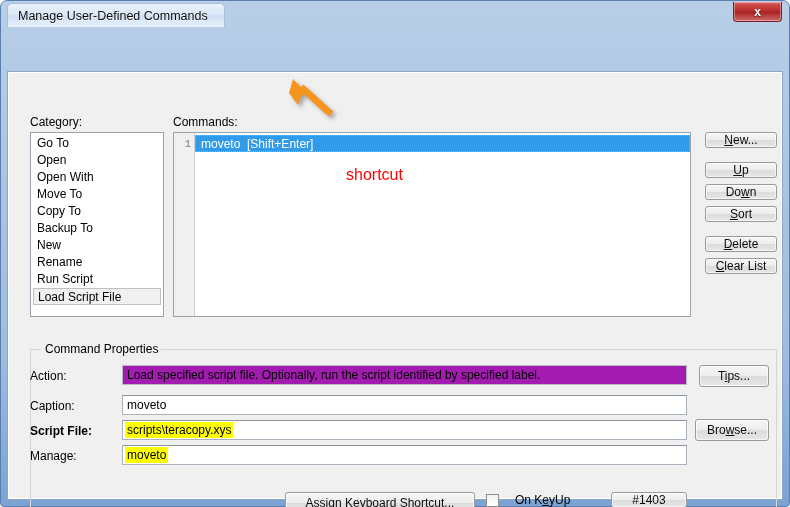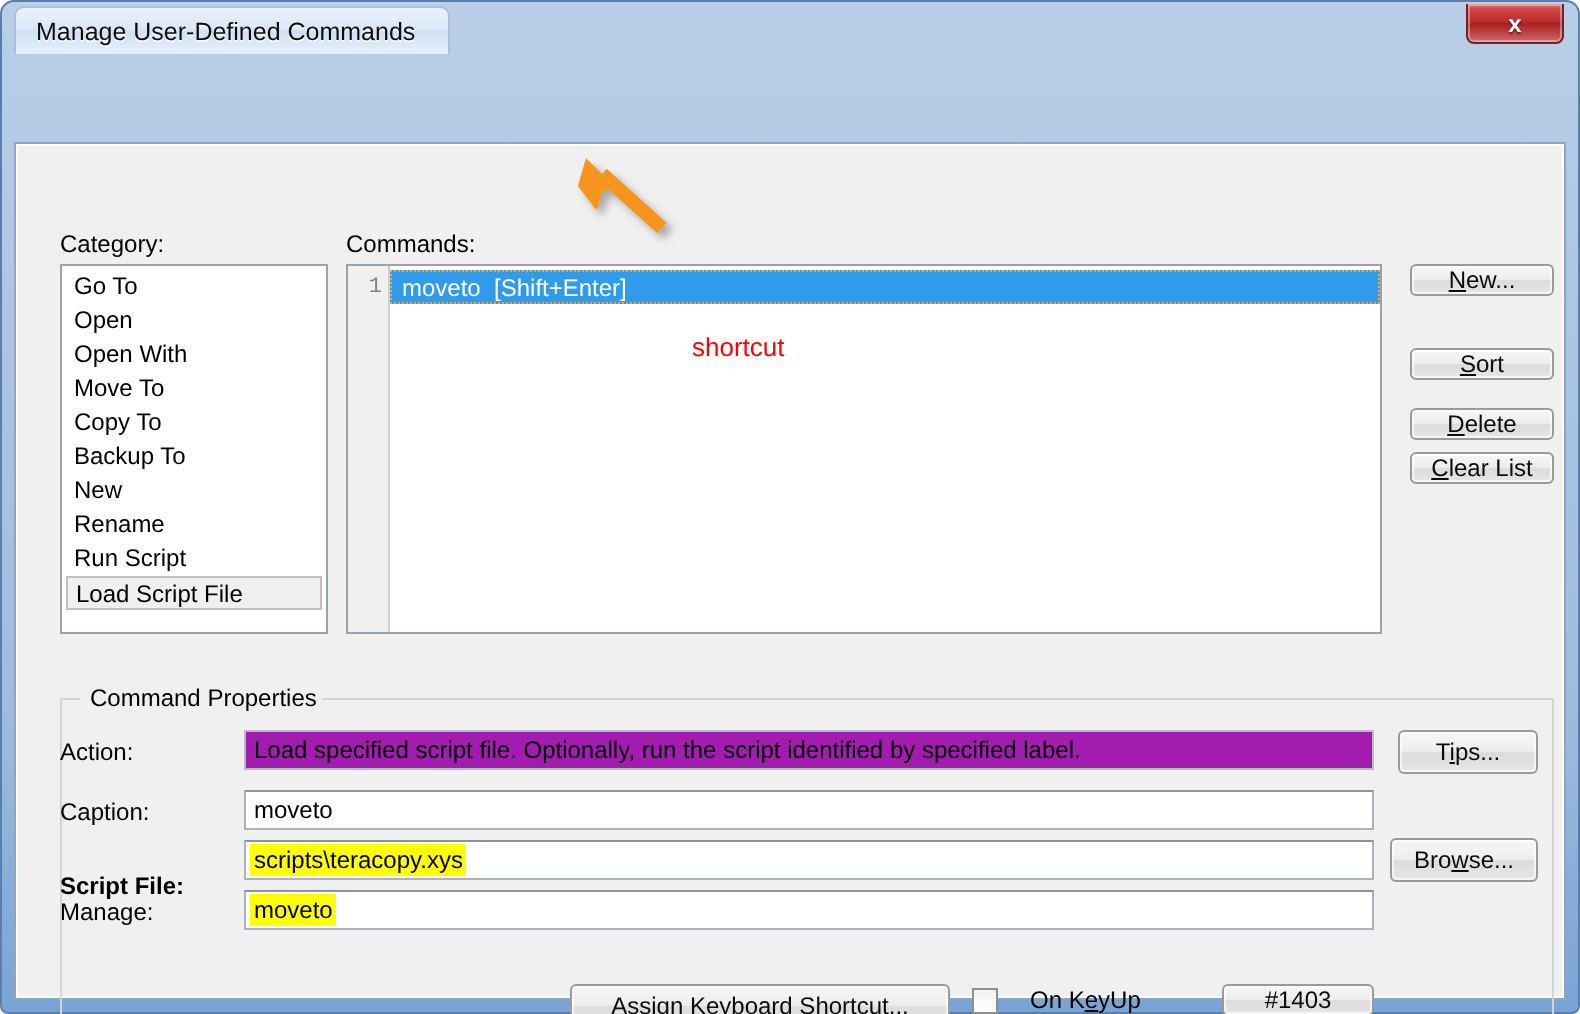--- a/index.html
+++ b/index.html
@@ -153,21 +153,21 @@
   .hl{background:#ffff00;padding:1px 2px;margin-left:-2px;}
 
   
   #sep{position:absolute;left:0;top:455px;width:100%;height:1px;background:#dfdfdf;}
   #ok-btn{position:absolute;left:602px;top:462px;width:75px;height:23px;}
   #cancel-btn{position:absolute;left:684px;top:462px;width:75px;height:23px;}
 
   
   #annot{position:absolute;left:0;top:0;width:790px;height:507px;pointer-events:none;}
   #shortcut-text{
-    position:absolute;left:345px;top:165px;color:#ff0000;font-size:13px;
+    position:absolute;left:345px;top:165px;color:#ff0000;font-size:16px;
   }
 </style>
 </head>
 <body>
 
 <div id="window">
 
   <div id="titlebar">
     <div id="title-tab">
       <span id="title-text">Manage User-Defined Commands</span>
@@ -198,21 +198,27 @@
         <div class="cmd-num">1</div>
         <div class="cmd-text">moveto  [Shift+Enter]</div>
       </div>
     </div>
 
     <div id="side-btns">
       <div class="btn">
           <span><u>N</u>ew...</span>
         </div>
       <div class="gap-lg"></div>
+      <div class="btn">
+          <span><u>U</u>p</span>
+        </div>
       <div class="gap-sm"></div>
+      <div class="btn">
+          <span>Do<u>w</u>n</span>
+        </div>
       <div class="gap-sm"></div>
       <div class="btn">
           <span><u>S</u>ort</span>
         </div>
       <div class="gap-lg"></div>
       <div class="btn">
           <span><u>D</u>elete</span>
         </div>
       <div class="gap-sm"></div>
       <div class="btn">
@@ -229,21 +235,21 @@
     <div class="field readonly" style="position:absolute;left:114px;top:293px;width:565px;height:20px;">Load specified script file. Optionally, run the script identified by specified label.</div>
     <div class="btn" style="position:absolute;left:691px;top:293px;width:70px;height:22px;">
       <span>T<u>i</u>ps...</span>
     </div>
 
     <div class="row-label" style="left:22px;top:327px;width:86px;">Caption:</div>
     <div class="field" style="position:absolute;left:114px;top:323px;width:565px;height:20px;">
       <span>moveto</span>
     </div>
 
-    <div class="row-label bold" style="left:22px;top:364px;width:86px;">Script File:</div>
+    <div class="row-label bold" style="left:22px;top:352px;width:86px;">Script File:</div>
     <div class="field" style="position:absolute;left:114px;top:348px;width:565px;height:20px;">
       <span class="hl">scripts\teracopy.xys</span>
     </div>
     <div class="btn" style="position:absolute;left:687px;top:347px;width:74px;height:22px;">
       <span>Bro<u>w</u>se...</span>
     </div>
 
     <div class="row-label" style="left:22px;top:377px;width:86px;">Manage:</div>
     <div class="field" style="position:absolute;left:114px;top:373px;width:565px;height:20px;">
       <span class="hl">moveto</span>

